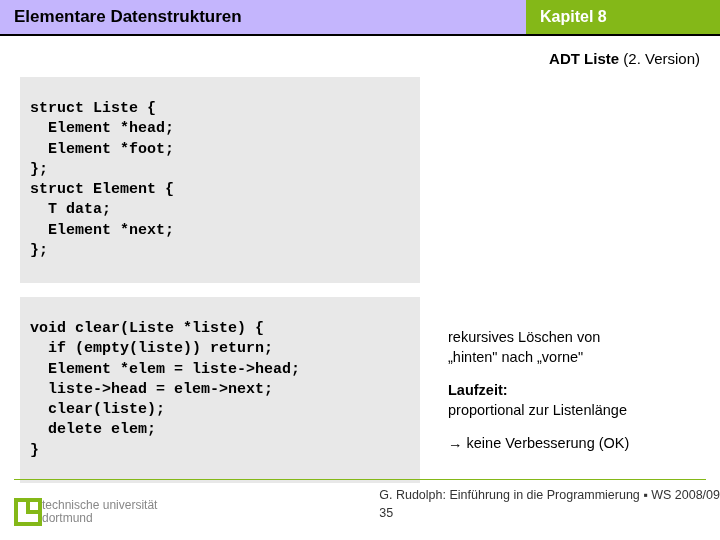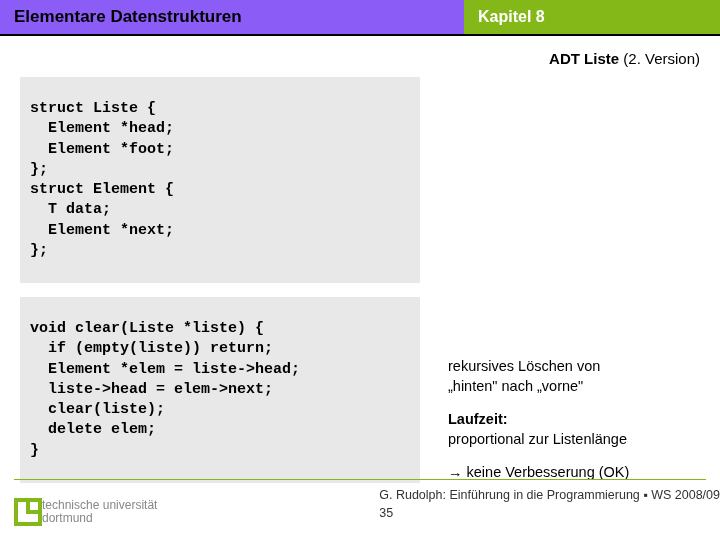--- a/index.html
+++ b/index.html
@@ -11,30 +11,30 @@
     position: relative;
     overflow: hidden;
   }
   .header {
     display: flex;
     height: 36px;
     border-bottom: 2px solid #000;
   }
   .header-left {
     flex: 1;
-    background: #8b5cf6;
+    background: #c4b5fd;
     display: flex;
     align-items: center;
     padding-left: 14px;
     font-size: 17px;
     font-weight: bold;
     color: #000;
   }
   .header-right {
-    width: 256px;
+    width: 194px;
     background: #84b818;
     color: #fff;
     display: flex;
     align-items: center;
     padding-left: 14px;
     font-size: 16px;
     font-weight: bold;
   }
   .content {
     padding: 14px 20px 0 20px;
@@ -56,21 +56,21 @@
     font-weight: bold;
     line-height: 1.35;
     padding: 22px 10px;
     white-space: pre;
     color: #000;
     width: 400px;
     margin-bottom: 14px;
   }
   .row2 {
     display: flex;
-    align-items: flex-end;
+    align-items: center;
   }
   .sidenotes {
     padding-left: 28px;
     padding-top: 2px;
     font-size: 14.5px;
     line-height: 1.35;
     color: #000;
   }
   .sidenotes p { margin-bottom: 14px; }
   .sidenotes .bold { font-weight: bold; }

